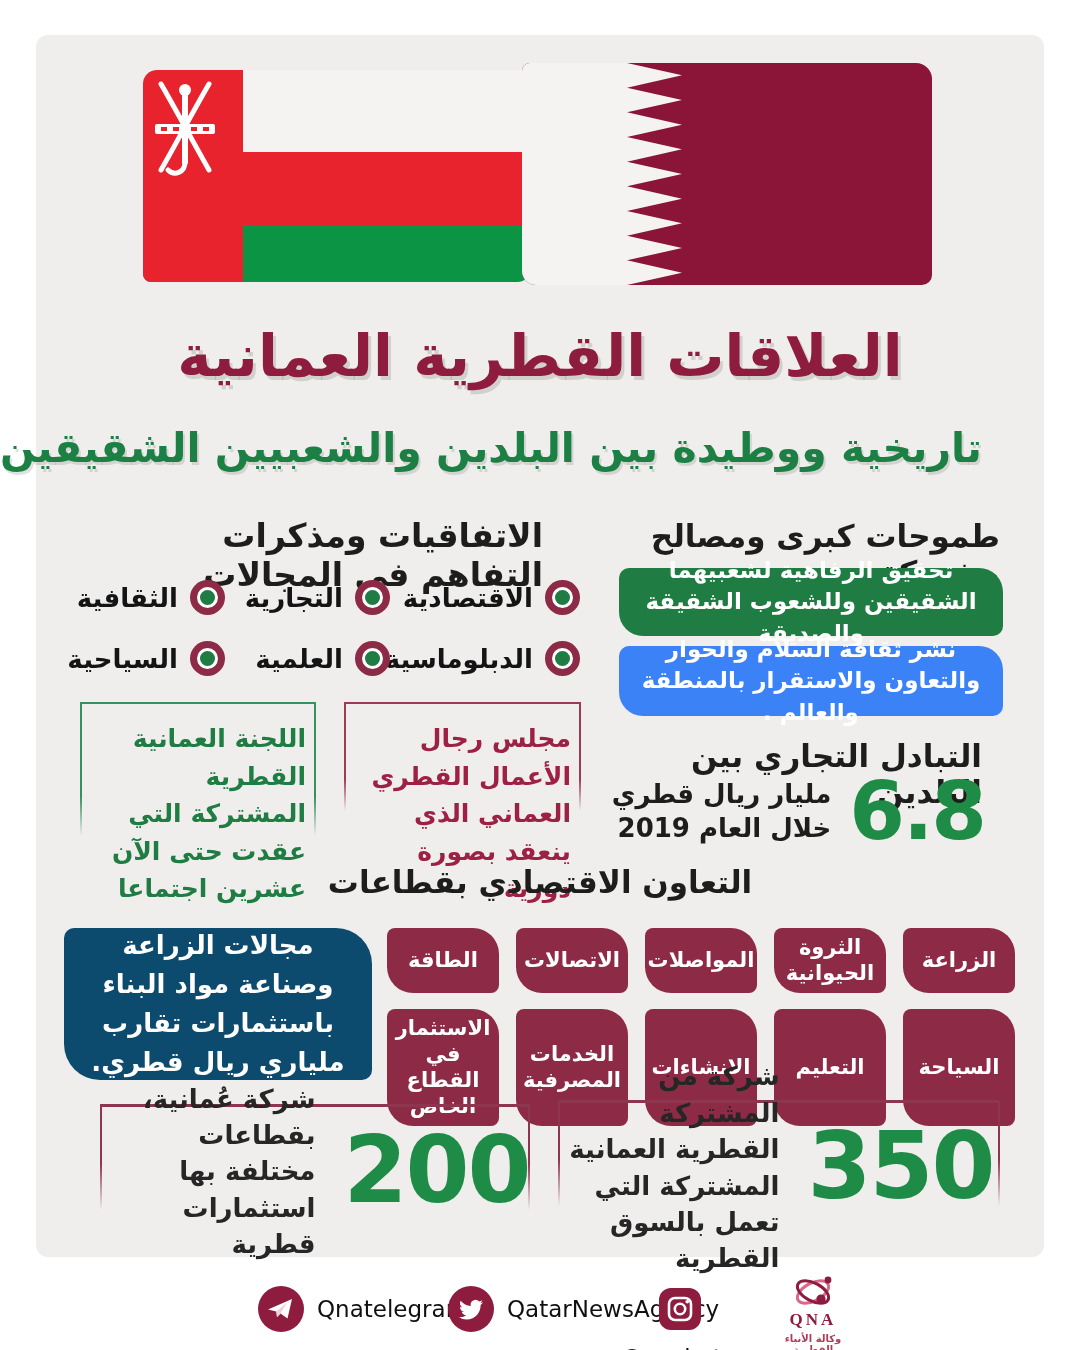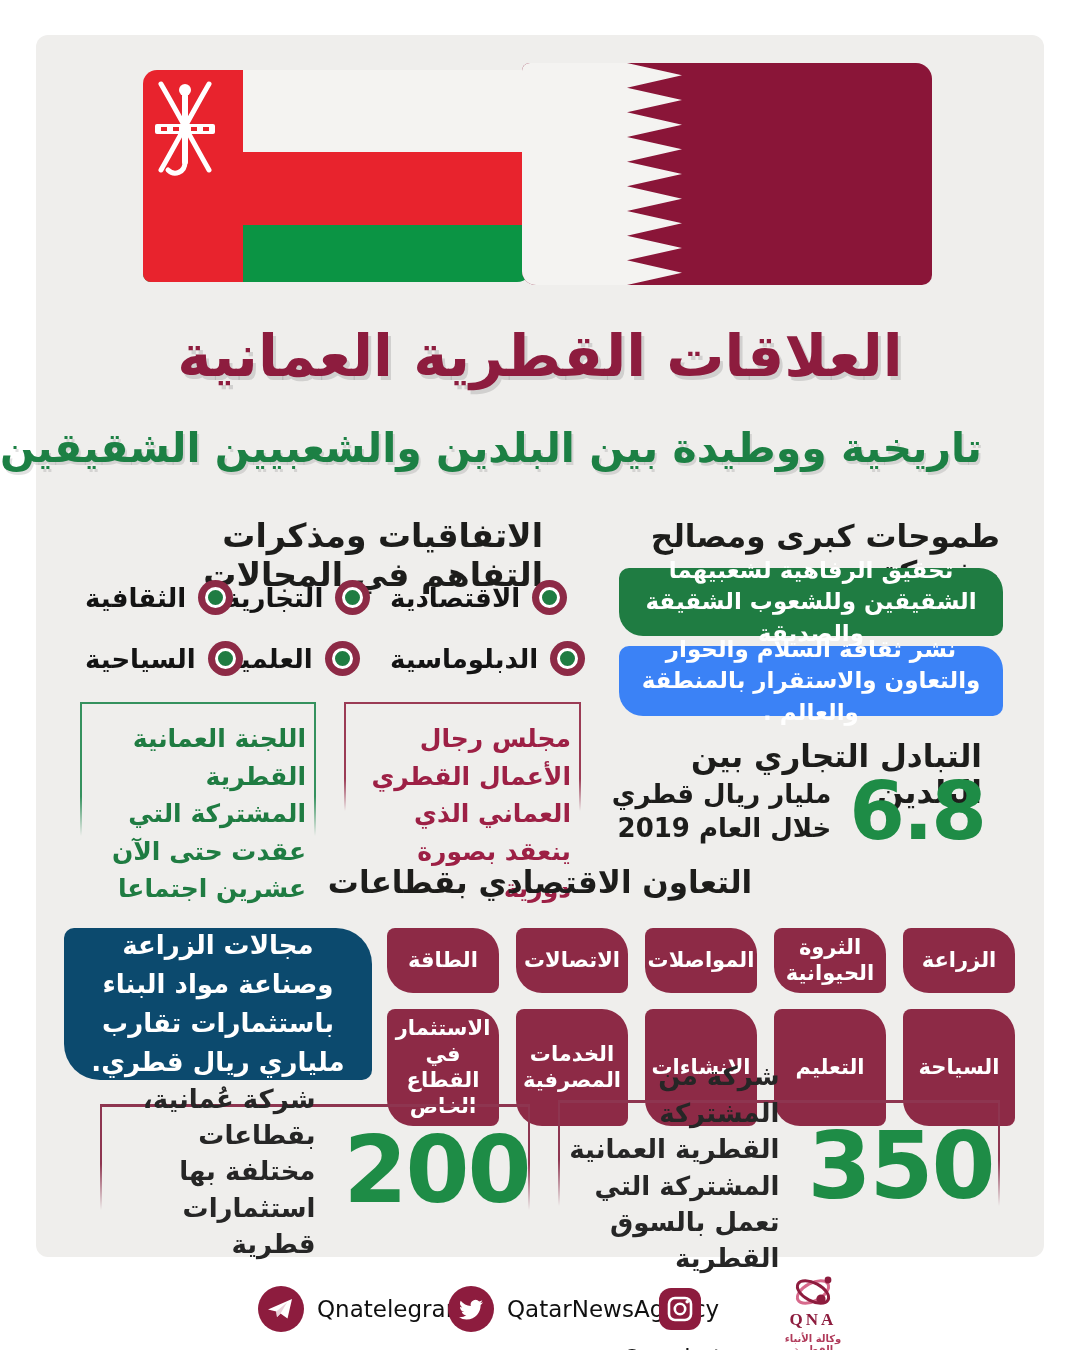--- a/index.html
+++ b/index.html
@@ -21,21 +21,21 @@
   .sub-title  { position:absolute; top:424px; left:0; width:1080px; text-align:left;
                 font-size:41px; font-weight:bold; color:#1c8044;
                 text-shadow:2px 3px 0 rgba(120,120,118,0.22); }
 
   
   .agreements-header { position:absolute; top:516px; right:537px; width:450px;
                        direction:rtl; text-align:right; font-size:33px; font-weight:bold; color:#1d1d1b; }
   .agreements-grid { position:absolute; top:580px; right:500px; width:495px;
                      direction:rtl; display:grid; grid-template-columns:190px 165px 140px;
                      row-gap:26px; }
-  .agreement-item { display:flex; align-items:center; gap:12px; direction:rtl;justify-content:flex-end; }
+  .agreement-item { display:flex; align-items:center; gap:12px; direction:rtl; }
   .bullet { width:35px; height:35px; border-radius:50%; background:#8d2a46; position:relative; flex:0 0 auto; }
   .bullet::after { content:""; position:absolute; inset:7px; border-radius:50%;
                    background:#1f7c42; border:3px solid #ffffff; }
   .agreement-label { font-size:26px; font-weight:bold; color:#141414; }
 
   
   .ambitions-header { position:absolute; top:518px; right:80px; width:360px;
                       direction:rtl; text-align:right; font-size:31px; font-weight:bold; color:#1d1d1b; }
   .pill-box { position:absolute; right:77px; width:384px; direction:rtl;
               display:flex; align-items:center; justify-content:center;

